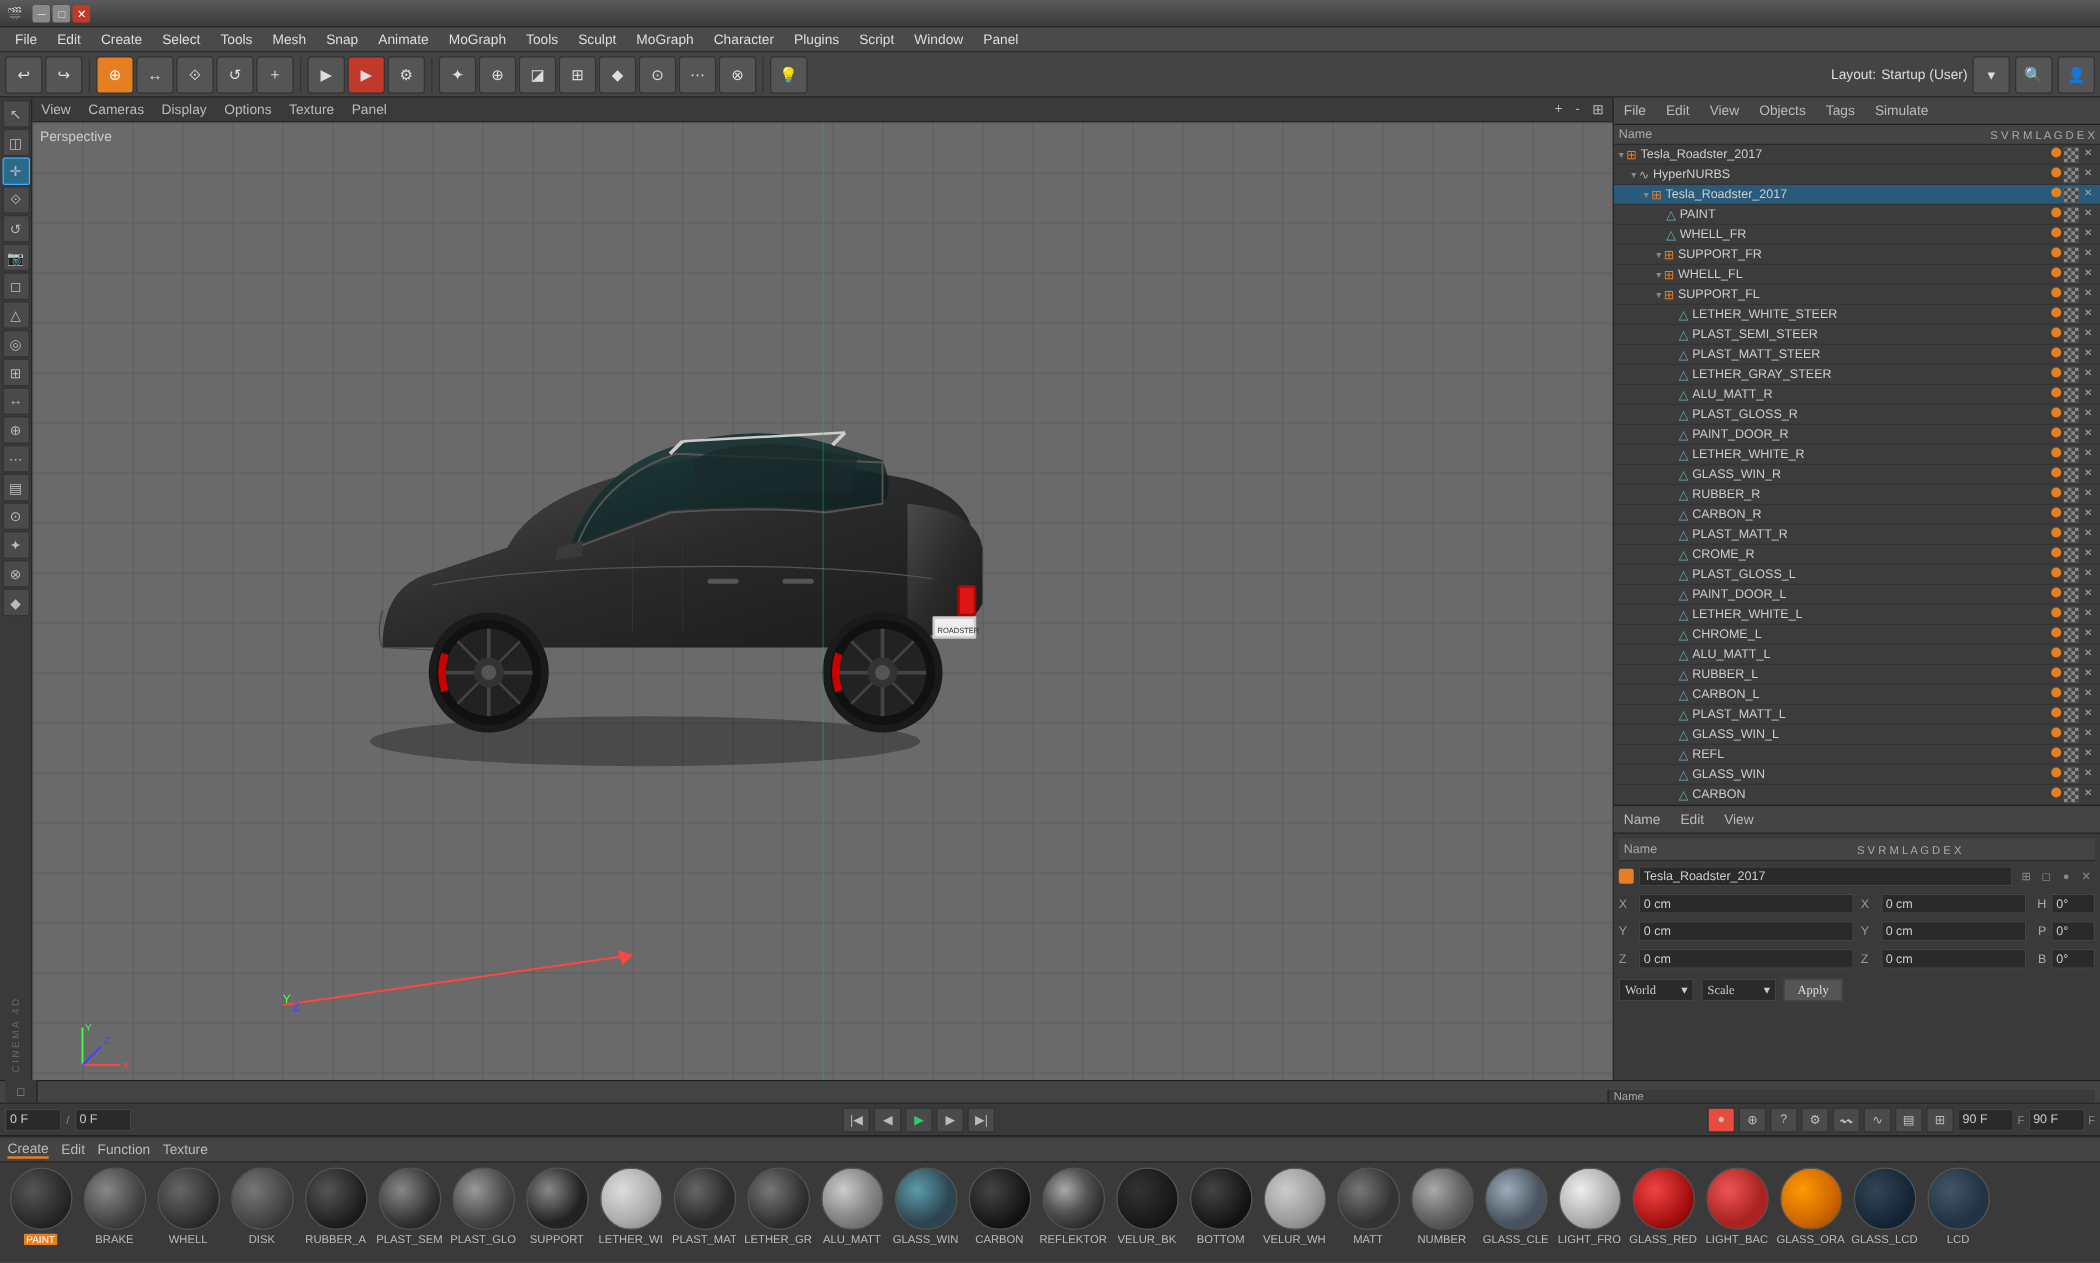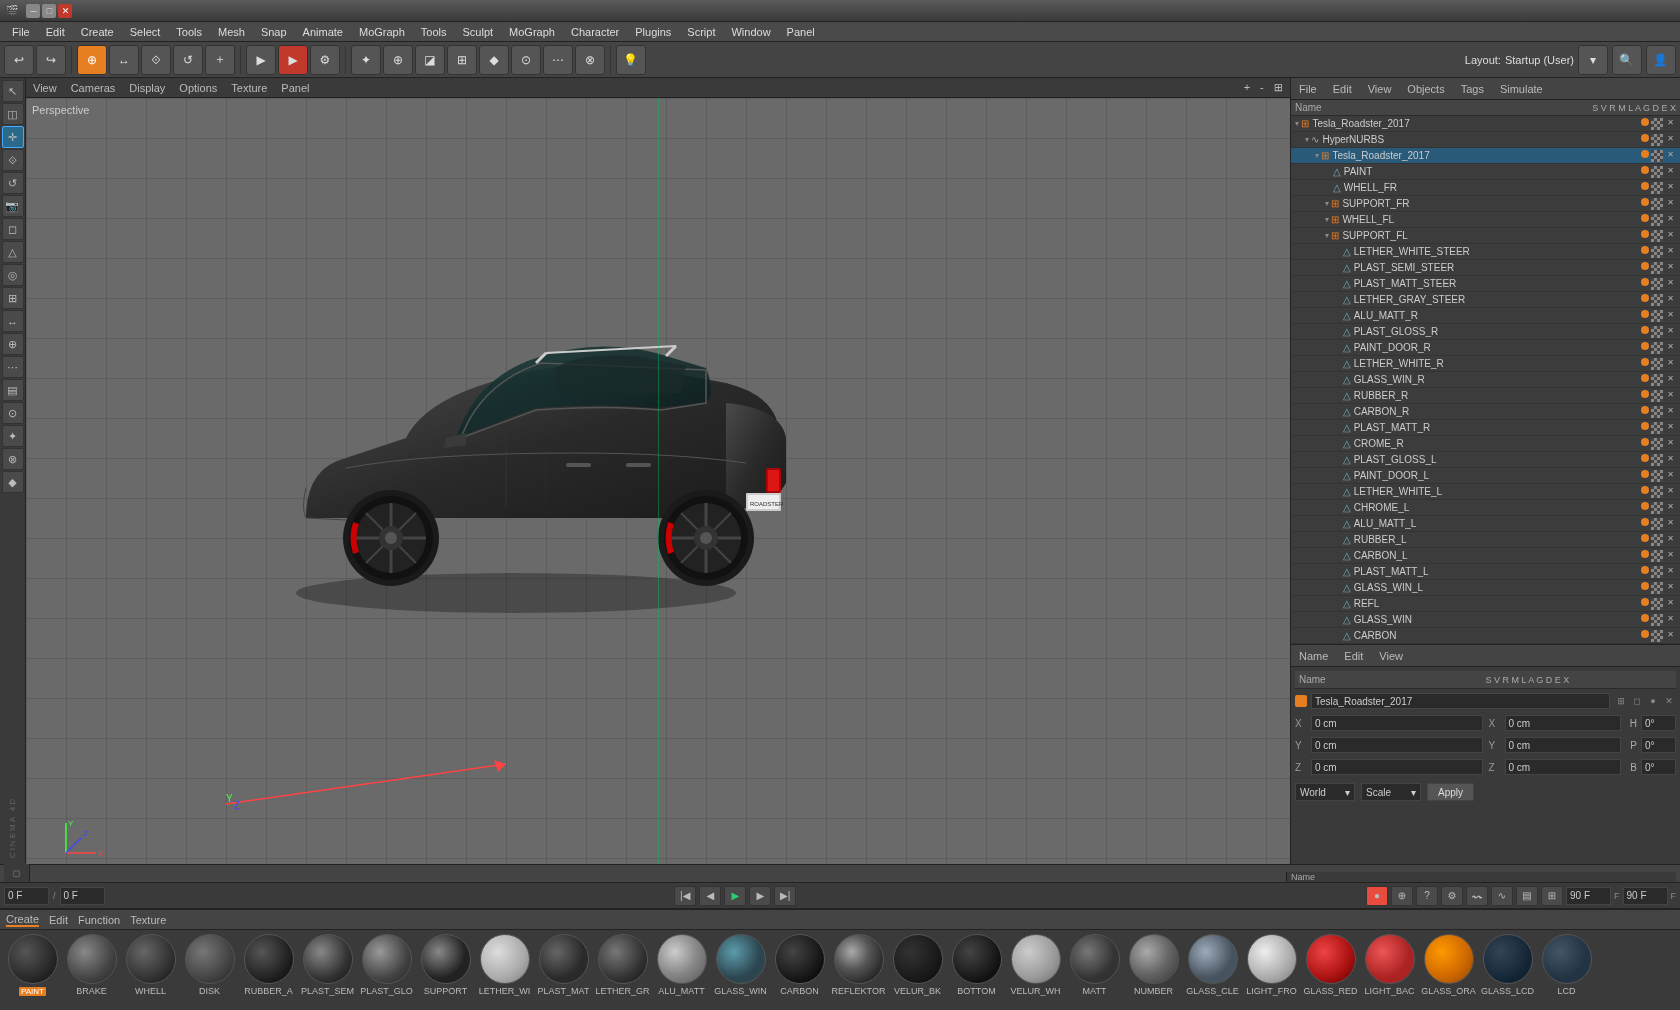--- a/index.html
+++ b/index.html
@@ -284,21 +284,21 @@
       background: #2a2a2a; border: 1px solid #444;
       color: #ccc; font-size: 10px; padding: 0 3px;
       display: flex; align-items: center;
     }
     .transform-letter {
       font-size: 10px; color: #aaa; width: 12px; text-align: right;
     }
 
     
     .world-row {
-      display: flex; align-items: flex-end; gap: 6px; margin-top: 4px;
+      display: flex; align-items: flex-end; gap: 6px; margin-top: 4px; font-family: Liberation Serif, serif;
     }
     .world-select {
       background: #2a2a2a; border: 1px solid #444;
       color: #ccc; font-size: 10px; padding: 1px 4px;
       height: 18px; min-width: 60px; display: flex; align-items: center; justify-content: space-between;
       cursor: pointer;
     }
     .apply-btn {
       background: #555; border: 1px solid #444;
       color: #ddd; font-size: 10px; padding: 1px 10px;

